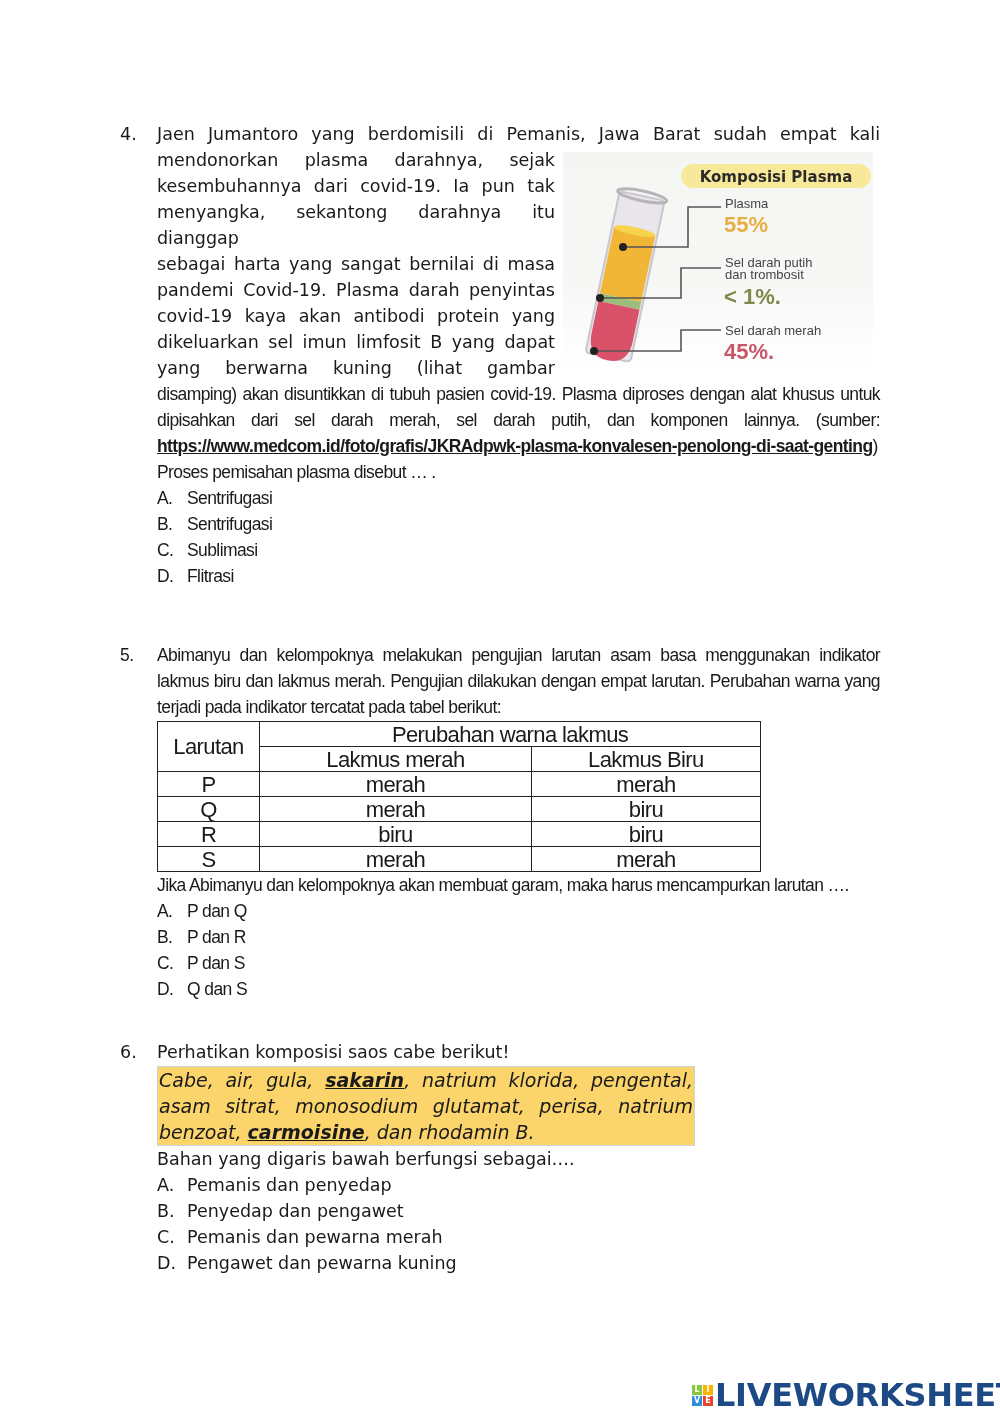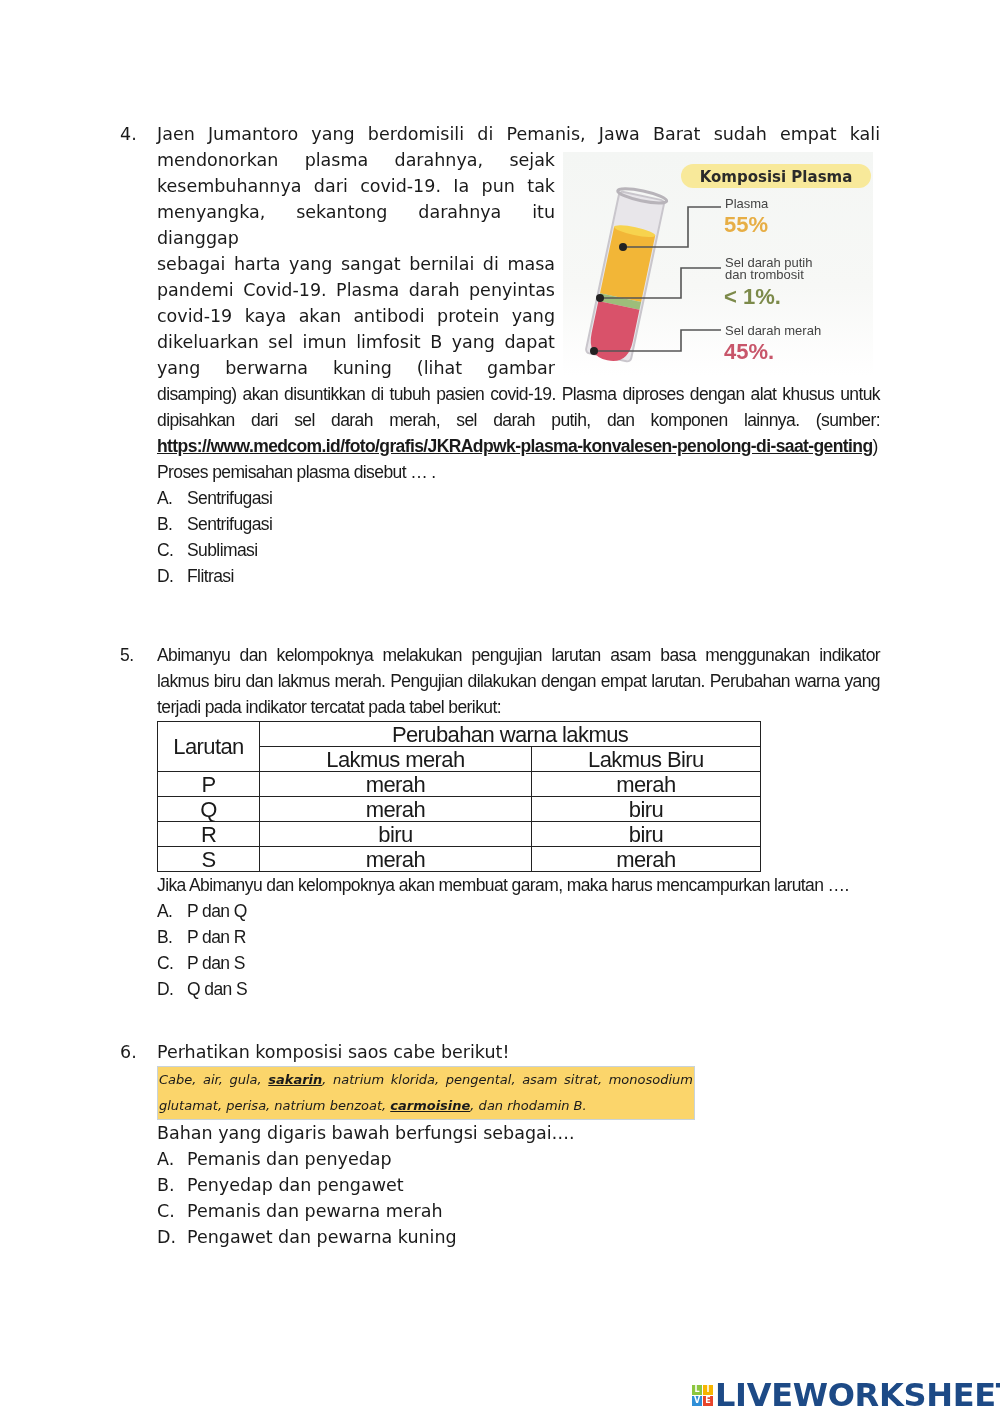--- a/index.html
+++ b/index.html
@@ -21,21 +21,21 @@
   
   .figure { position: absolute; left: 563px; top: 152px; width: 310px; height: 224px;
             background: linear-gradient(180deg,#f4f6f4 0%, #f7f8f6 60%, #ffffff 100%); }
   
   table.lakmus { border-collapse: collapse; margin-top: 1px; width: 604px;
                  font-family: "Liberation Sans", sans-serif; font-size: 22px; }
   table.lakmus td { border: 1px solid #222; text-align: center; padding: 0; height: 24px; line-height: 23px; }
   .col1 { width: 105px; } .col2 { width: 296px; } .col3 { width: 248px; }
   
   .compbox { width: 534px; background: #fbd56b; border: 1.5px solid #c9d3d9; padding: 0 1px;
-             font-style: italic; font-size: 13px; line-height: 26px; text-align: justify; margin-top: 1px; }
+             font-style: italic; font-size: 19px; line-height: 26px; text-align: justify; margin-top: 1px; }
   .compbox .ul { font-weight: bold; text-decoration: underline; }
   
   .logo { position: absolute; left: 692px; top: 1376px; display: flex; align-items: center; }
   .logo-grid { display: grid; grid-template-columns: 10px 10px; grid-template-rows: 10px 10px; gap: 1px; margin-right: 2px; }
   .logo-grid span { display: block; width: 10px; height: 10px; font-size: 8px; line-height: 10px; text-align: center; color: #fff; font-weight: bold; font-family: "DejaVu Sans", sans-serif; }
   .logo-text { font-family: "DejaVu Sans", sans-serif; font-weight: bold; font-size: 32px; color: #1d4a86; letter-spacing: -0.3px; }
 </style>
 </head>
 <body>
 

